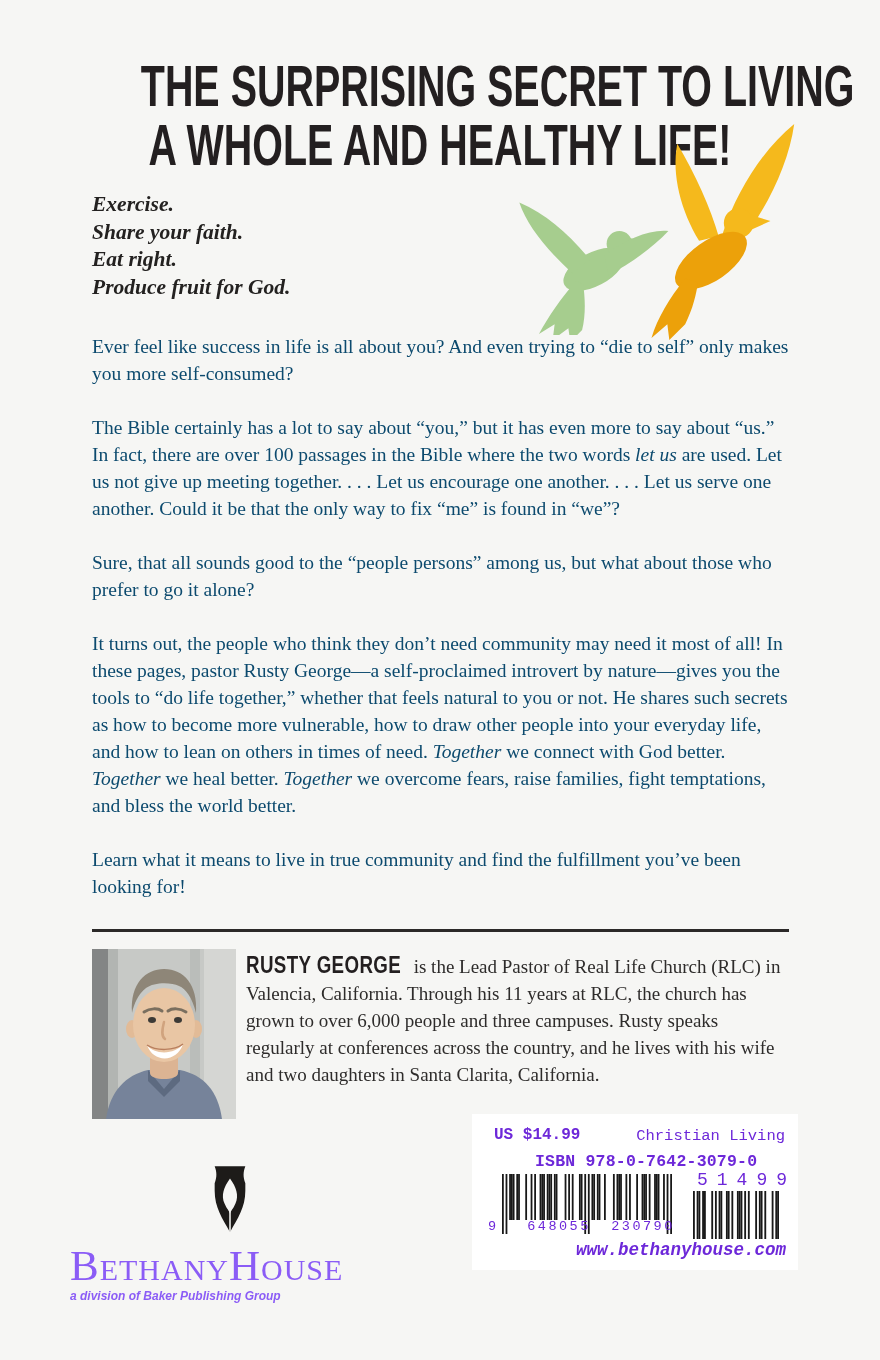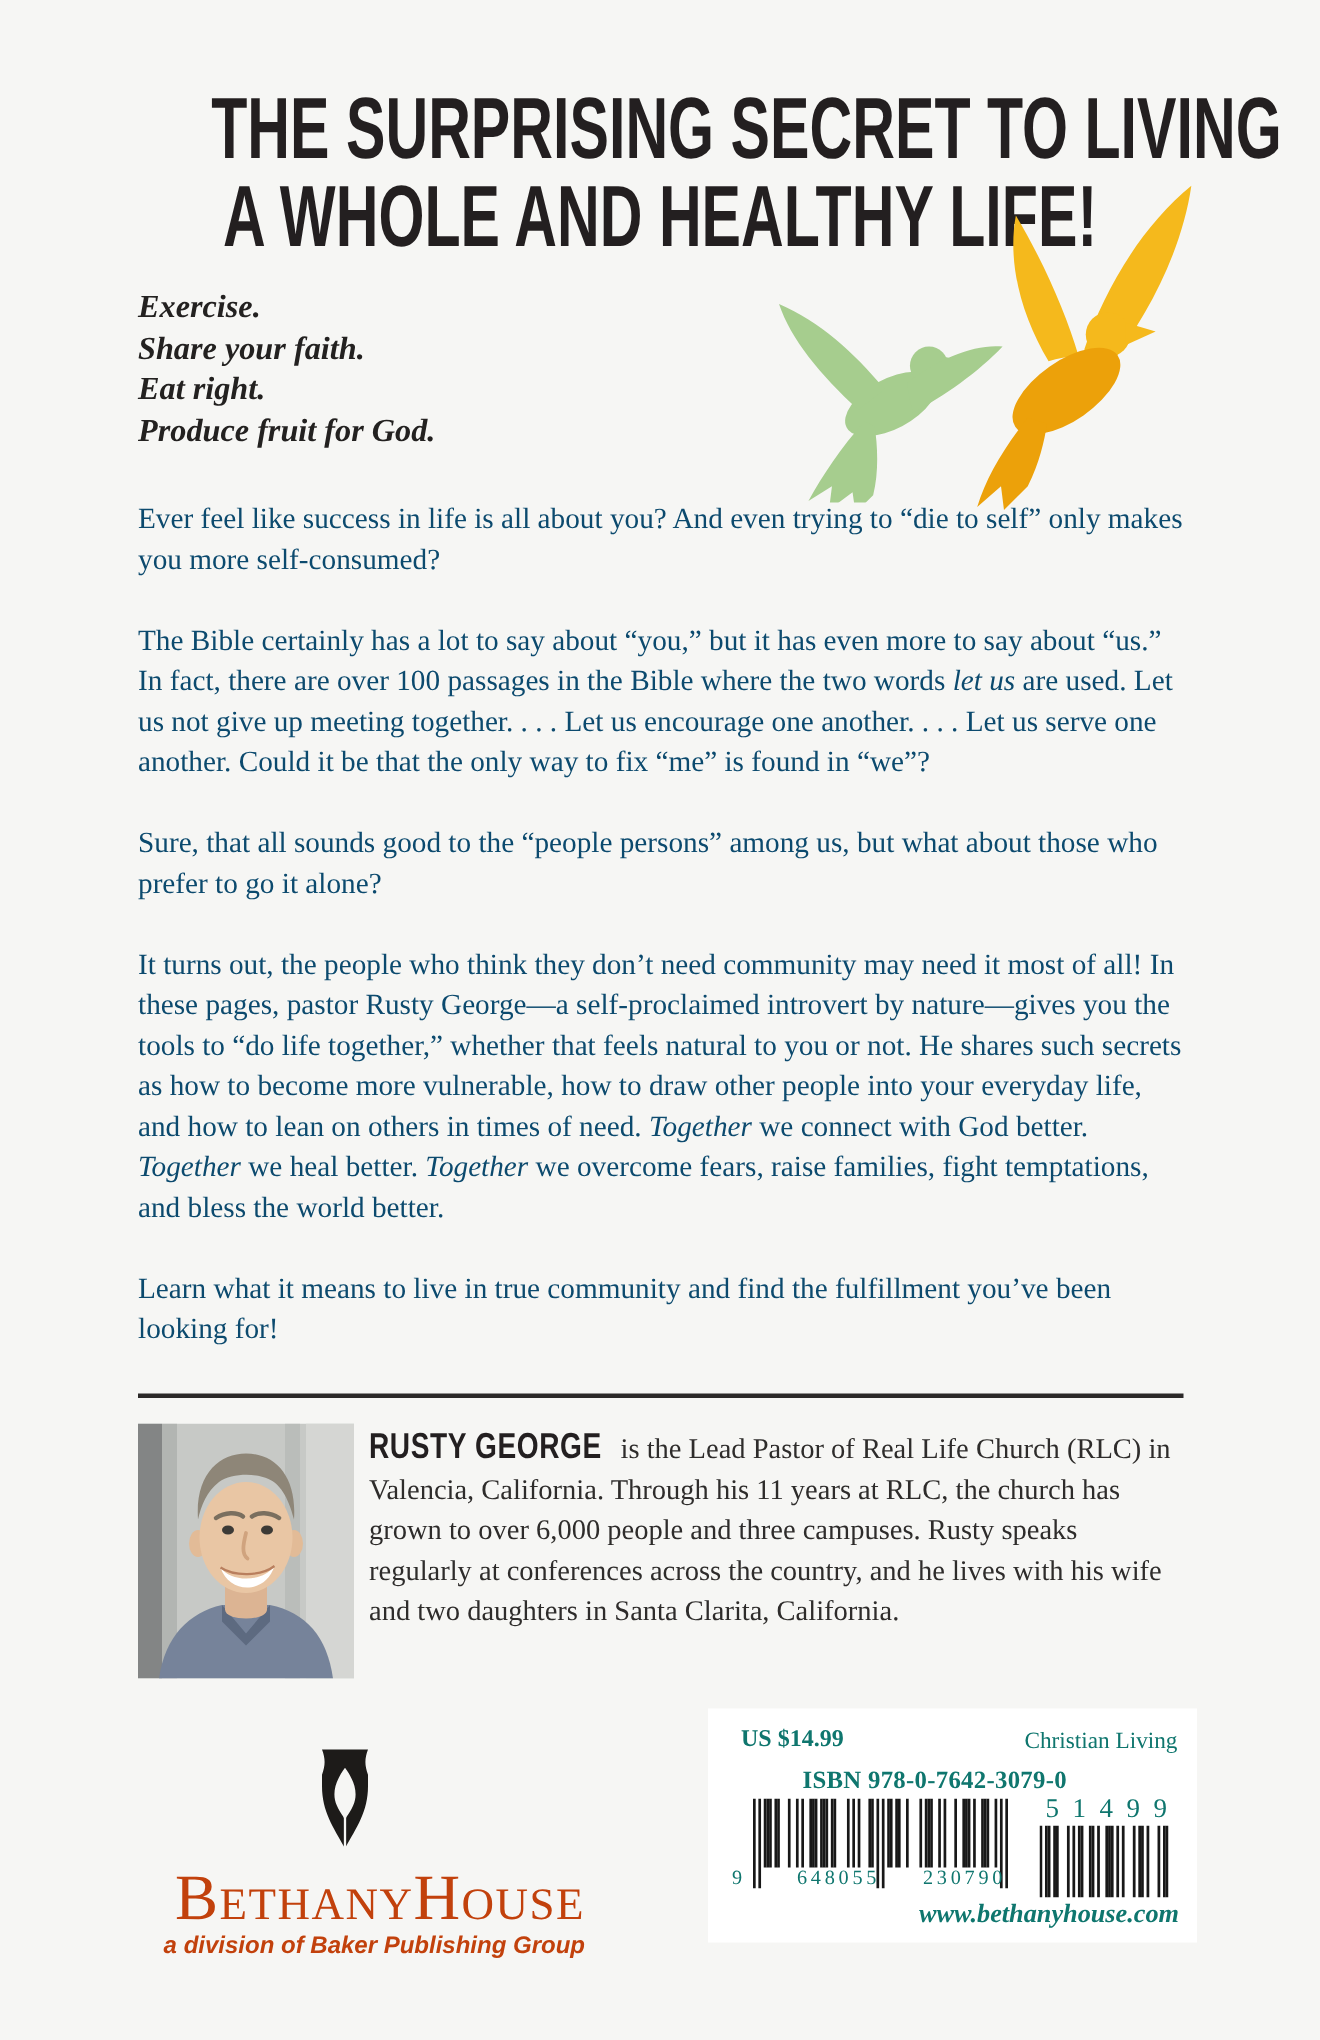--- a/index.html
+++ b/index.html
@@ -40,34 +40,34 @@
     position:absolute; left:246px; top:951px; width:545px;
     font-size:19px; line-height:27px; color:#2e2c2b;
   }
   .bio-name{
     font-family:"Liberation Sans", sans-serif; font-weight:700;
     font-size:24px; letter-spacing:0.5px; color:#231f20;
     display:inline-block; transform:scaleX(0.78); transform-origin:0 100%;
     margin-right:-36px; vertical-align:baseline;
   }
   
-  .publisher{position:absolute; left:70px; top:1158px; width:320px; text-align:right; color:#c2410c;}
+  .publisher{position:absolute; left:70px; top:1158px; width:320px; text-align:left; color:#8b5cf6;}
   .nib{width:46px; height:84px; display:block; margin:0 auto;}
   .publisher-name{
     font-family:"Liberation Serif", serif; font-variant:small-caps;
     font-size:43px; line-height:44px; letter-spacing:1px; margin-top:2px;
   }
   .publisher-tagline{
     font-family:"Liberation Sans", sans-serif; font-style:italic; font-weight:600;
-    font-size:16px; margin-top:1px;
+    font-size:12px; margin-top:1px;
   }
   
   .panel{
-    position:absolute; left:472px; top:1139px; width:326px; height:156px;
-    background:#ffffff; font-family:Liberation Serif, serif; color:#0f766e;
+    position:absolute; left:472px; top:1114px; width:326px; height:156px;
+    background:#ffffff; font-family:Liberation Mono, monospace; color:#6d28d9;
   }
   .panel .price{position:absolute; left:22px; top:12px; font-weight:700; font-size:16px;}
   .panel .category{position:absolute; right:13px; top:13px; font-size:15.5px;}
   .panel .isbn{position:absolute; left:46px; top:38px; font-weight:700; font-size:16.5px; letter-spacing:0.2px;margin-left:17px;}
   .bc-main{position:absolute; left:16px; top:60px; width:192px; height:62px;}
   .bc-main svg{position:absolute; left:14px; top:0; width:170px; height:60px;}
   .bc-main .d0{position:absolute; left:0; top:45px; font-size:13.5px;}
   .bc-main .d1{position:absolute; left:33px; top:45px; width:76px; text-align:center; letter-spacing:2.5px; font-size:13.5px;}
   .bc-main .d2{position:absolute; left:117px; top:45px; width:76px; text-align:center; letter-spacing:2.5px; font-size:13.5px;}
   .bc-supp{position:absolute; left:216px; top:56px; width:96px; text-align:center;}

